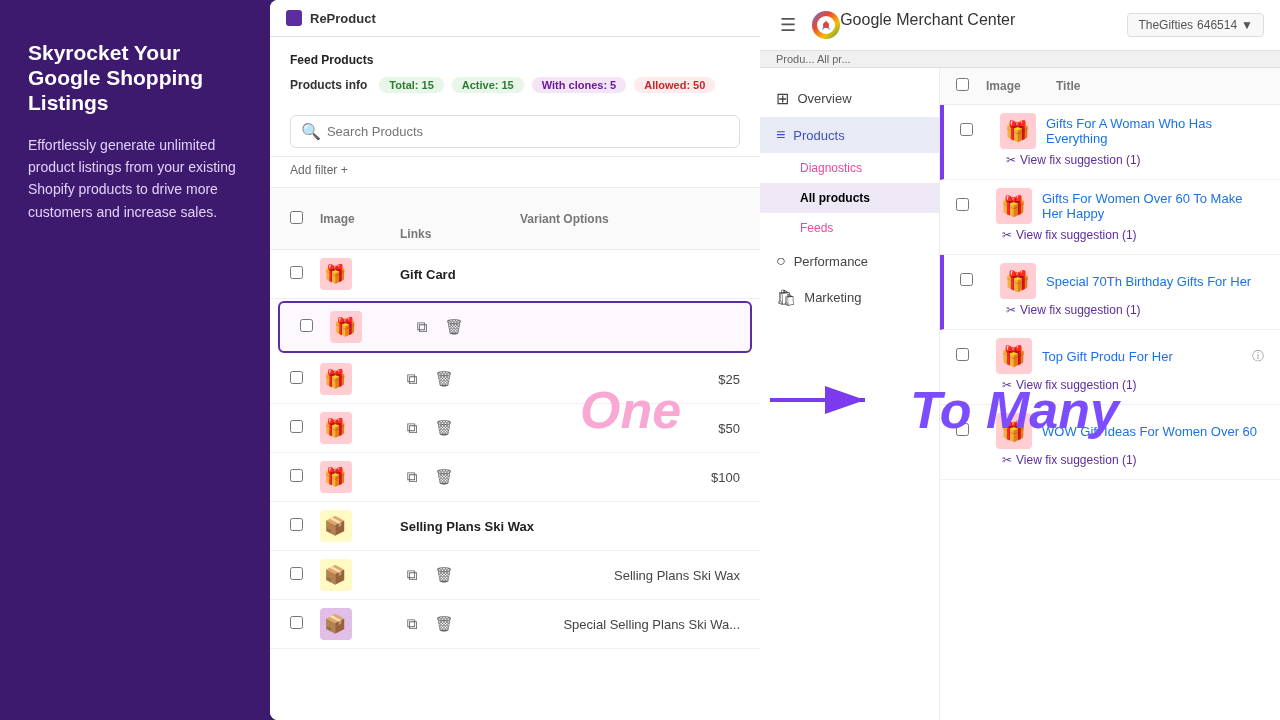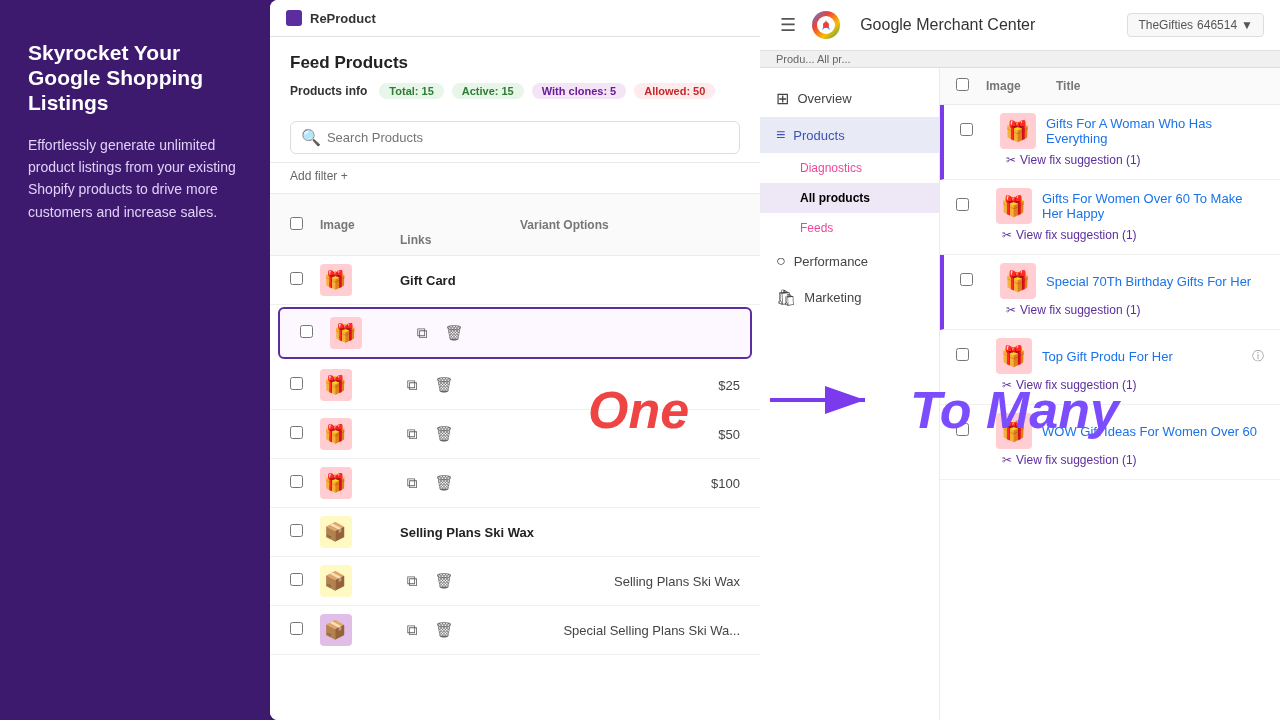--- a/index.html
+++ b/index.html
@@ -57,21 +57,21 @@
     }
     .reproduct-logo-icon {
       width: 16px;
       height: 16px;
       background: #5b2d9e;
       border-radius: 3px;
       display: inline-block;
     }
     .feed-products-title {
       padding: 16px 20px 10px;
-      font-size: 17px;
+      font-size: 12px;
       font-weight: 700;
       color: #222;
       background: white;
     }
     .products-info-bar {
       background: white;
       padding: 0 20px 14px;
       display: flex;
       align-items: center;
       gap: 8px;
@@ -212,22 +212,22 @@
       position: relative;
     }
     .hamburger-icon {
       font-size: 18px;
       color: #555;
       cursor: pointer;
       padding: 4px;
     }
     .gmc-logo {
       display: flex;
-      align-items: center;
-      gap: 20px;
+      align-items: flex-start;
+      gap: 0;
     }
     .gmc-logo-icon {
       width: 28px;
       height: 28px;
       background: linear-gradient(135deg, #4285f4, #ea4335, #fbbc04, #34a853);
       border-radius: 50%;
       display: flex;
       align-items: center;
       justify-content: center;
       font-size: 14px;
@@ -367,23 +367,23 @@
       top: 370px;
       left: 490px;
       z-index: 30;
       pointer-events: none;
     }
 
     
     .one-absolute {
       position: absolute;
       top: 380px;
-      left: 318px;
+      left: 310px;
       z-index: 30;
-      color: #ef4444;
+      color: #f9a8d4;
       font-size: 52px;
       font-weight: 900;
       font-style: italic;
       pointer-events: none;
     }
     .many-absolute {
       position: absolute;
       top: 380px;
       left: 640px;
       z-index: 30;

